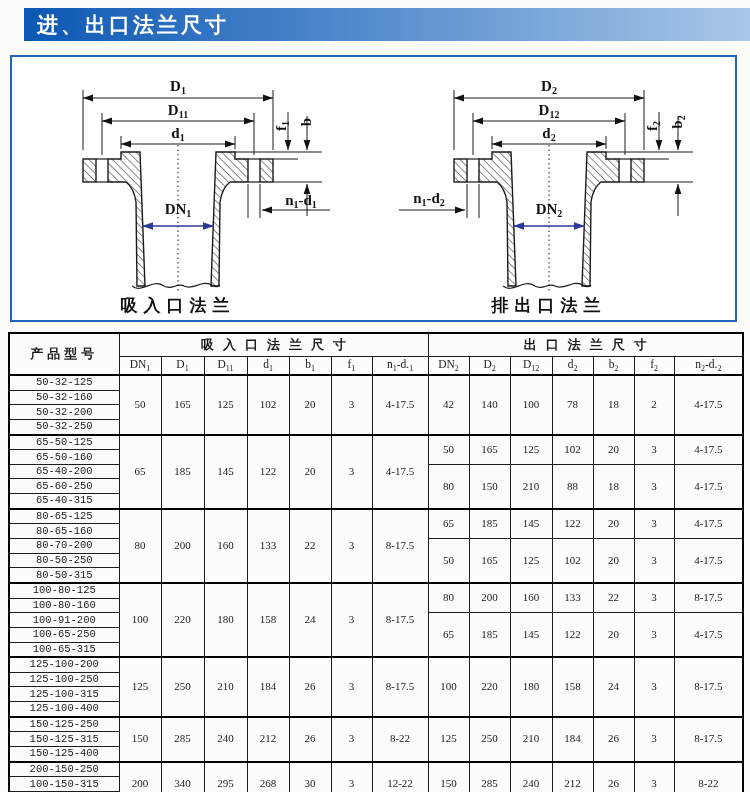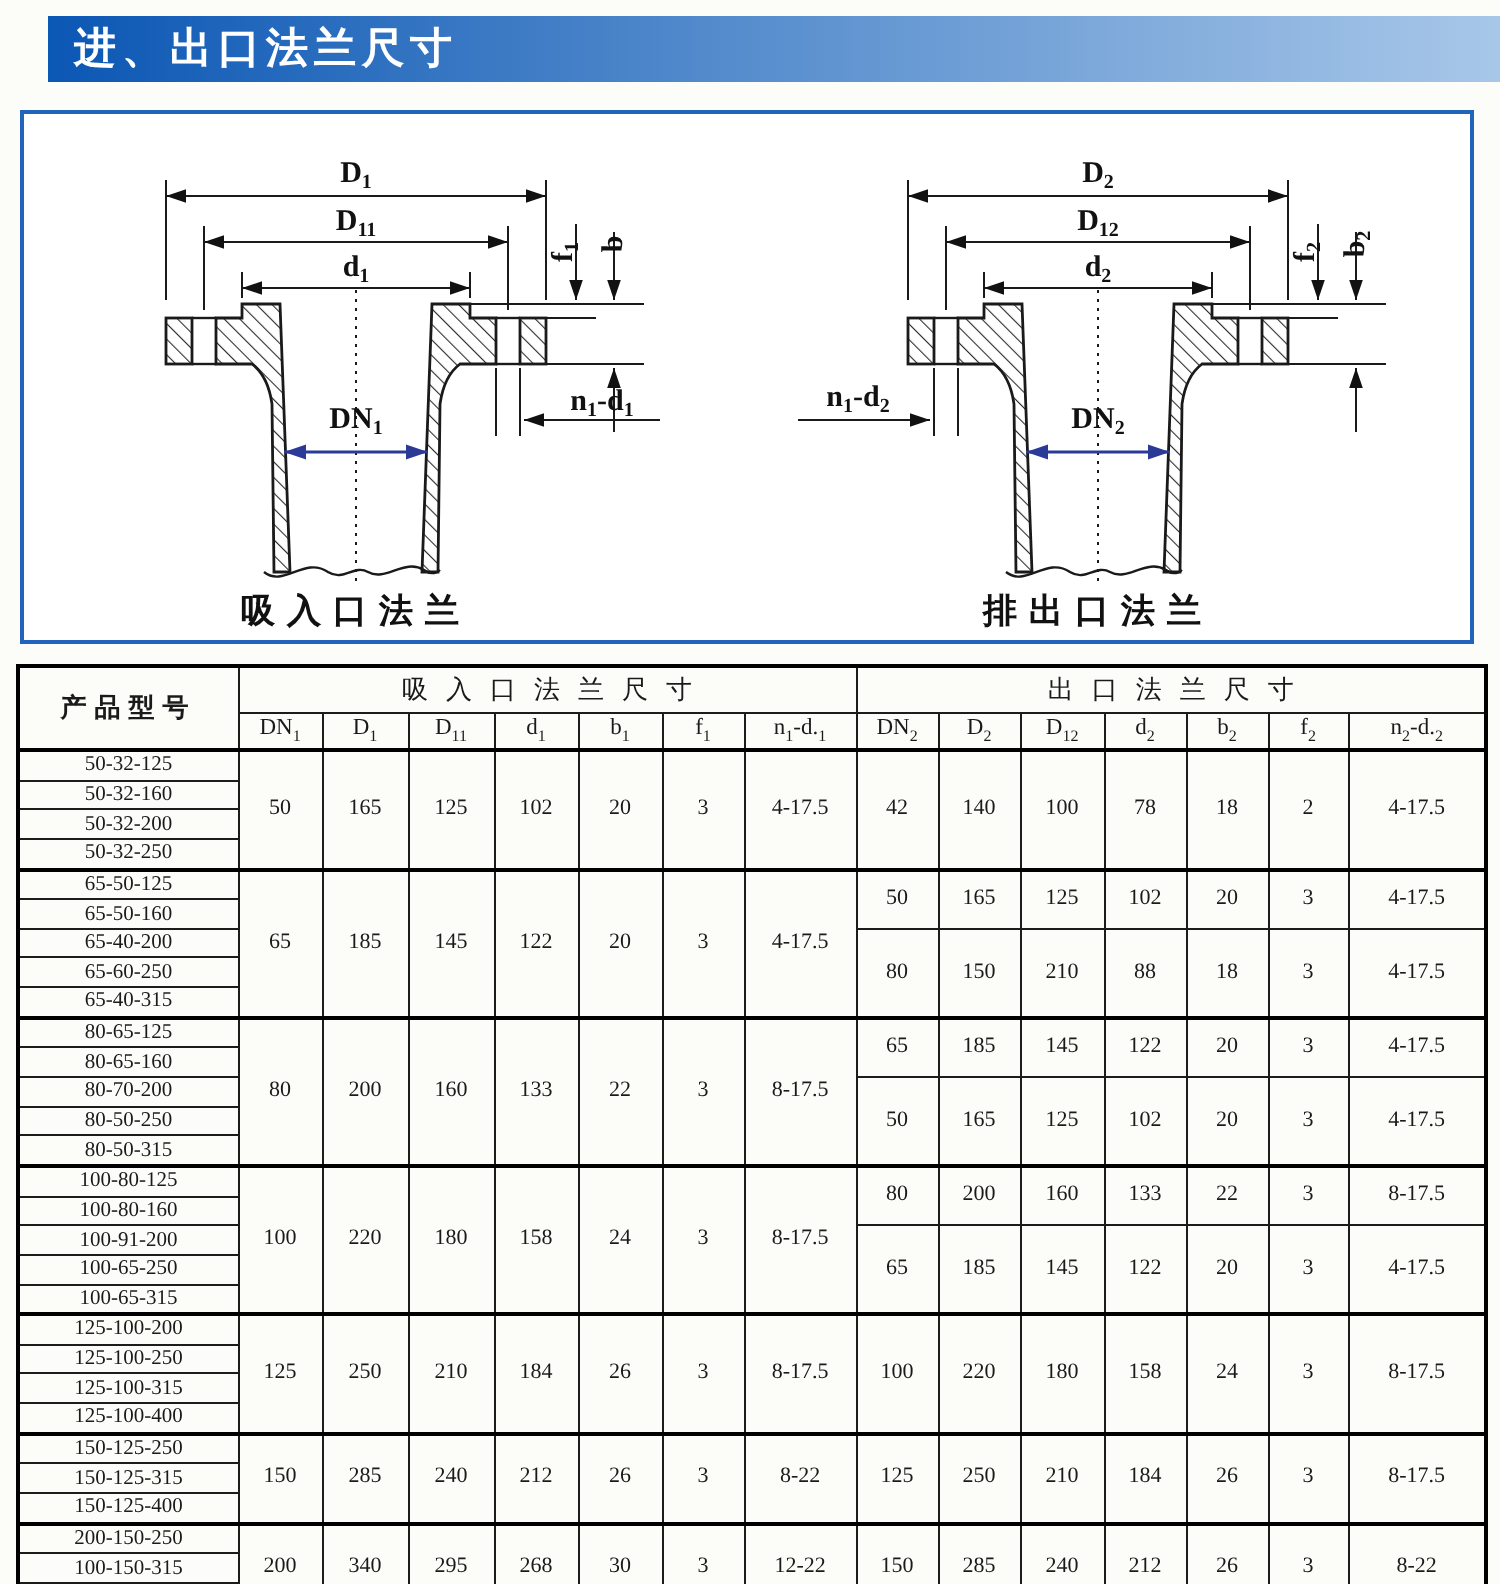--- a/index.html
+++ b/index.html
@@ -35,27 +35,27 @@
   }
   .dim-table th, .dim-table td {
     border:1px solid #1c1c1c; text-align:center; vertical-align:middle;
     padding:0; overflow:hidden; line-height:1.05;
   }
   .dim-table thead { border-bottom:2px solid #000; }
   th.model-header {
     font-weight:bold; font-size:13px; letter-spacing:4px;
   }
   th.section-header {
-    font-size:13px; font-weight:normal; letter-spacing:9px; height:22px;
+    font-size:13px; font-weight:bold; letter-spacing:9px; height:22px;
     padding-left:9px;
   }
   tr.col-row th { font-size:11.5px; font-weight:normal; height:17px; }
   .dim-table sub { font-size:8px; }
   .dim-table tbody td { font-size:11px; height:13.65px; }
-  .dim-table tbody td.model { font-size:10.5px; }
+  .dim-table tbody td.model { font-size:10.5px;font-family:Liberation Mono, monospace; }
   .dim-table tbody tr.gfirst td { border-top:2px solid #000; }
 </style>
 </head>
 <body>
 
 <div class="title-bar">
   <span>进、出口法兰尺寸</span>
 </div>
 
 <div class="diagram-panel">

